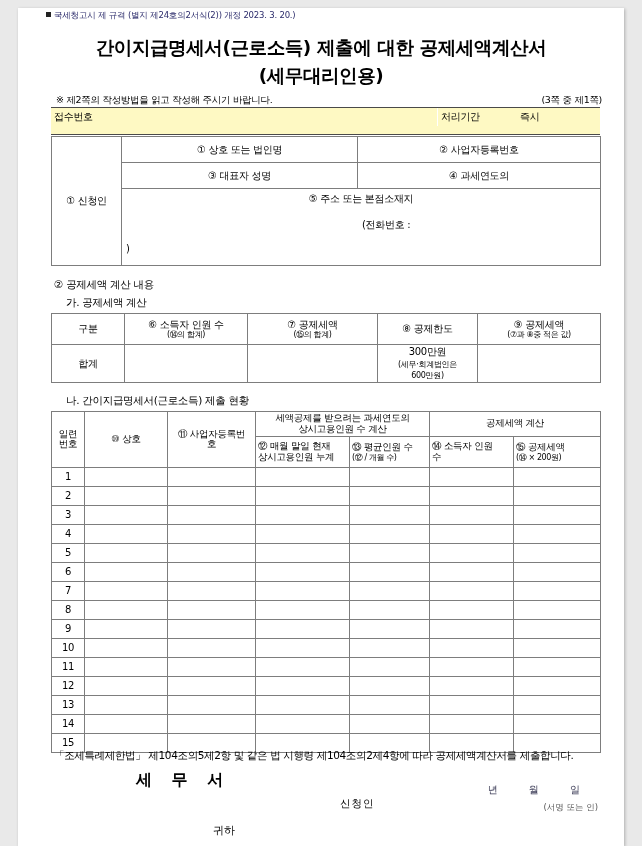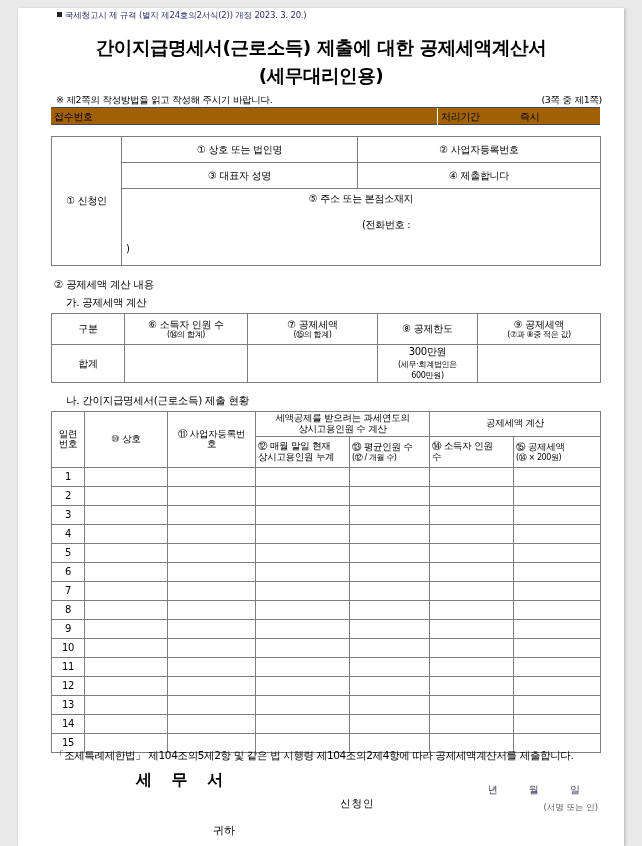--- a/index.html
+++ b/index.html
@@ -26,21 +26,21 @@
   }
   .inner {
     position: relative;
     width: 606px;
     height: 838px;
   }
 
   
   .topmeta {
     position: absolute;
-    left: 39px;
+    left: 28px;
     top: 2px;
     width: 560px;
     height: 10px;
     overflow: hidden;
     font-size: 8.5px;
     white-space: nowrap;
     color: #2b2b6b;
     letter-spacing: -0.2px;
   }
   .topmeta .sq {
@@ -80,22 +80,22 @@
     letter-spacing: -0.3px;
     white-space: nowrap;
   }
 
   
   .receipt {
     position: absolute;
     left: 33px;
     top: 99px;
     width: 549px;
-    height: 18px;
-    background: #a16207;
+    height: 28px;
+    background: #fef9c3;
     border-top: 1px solid #4a4a4a;
     border-bottom: 1px solid #4a4a4a;
     box-sizing: border-box;
   }
   .receipt .cell {
     position: absolute;
     top: 0;
     height: 18px;
     line-height: 18px;
     font-size: 10px;
@@ -275,21 +275,21 @@
           <col style="width:243px">
     </colgroup>
     <tbody>
       <tr>
         <td rowspan="3" class="ap-label">① 신청인</td>
         <td class="ap-f">① 상호 또는 법인명</td>
         <td class="ap-f">② 사업자등록번호</td>
       </tr>
       <tr>
         <td class="ap-f">③ 대표자 성명</td>
-        <td class="ap-f">④ 제출합니다</td>
+        <td class="ap-f">④ 과세연도의</td>
       </tr>
       <tr>
         <td colspan="2" class="ap-f addr-cell">
           <span>⑤ 주소 또는 본점소재지</span>
           <span class="addr-phone">(전화번호 :</span>
           <span class="addr-paren">)</span>
         </td>
       </tr>
     </tbody>
   </table>

